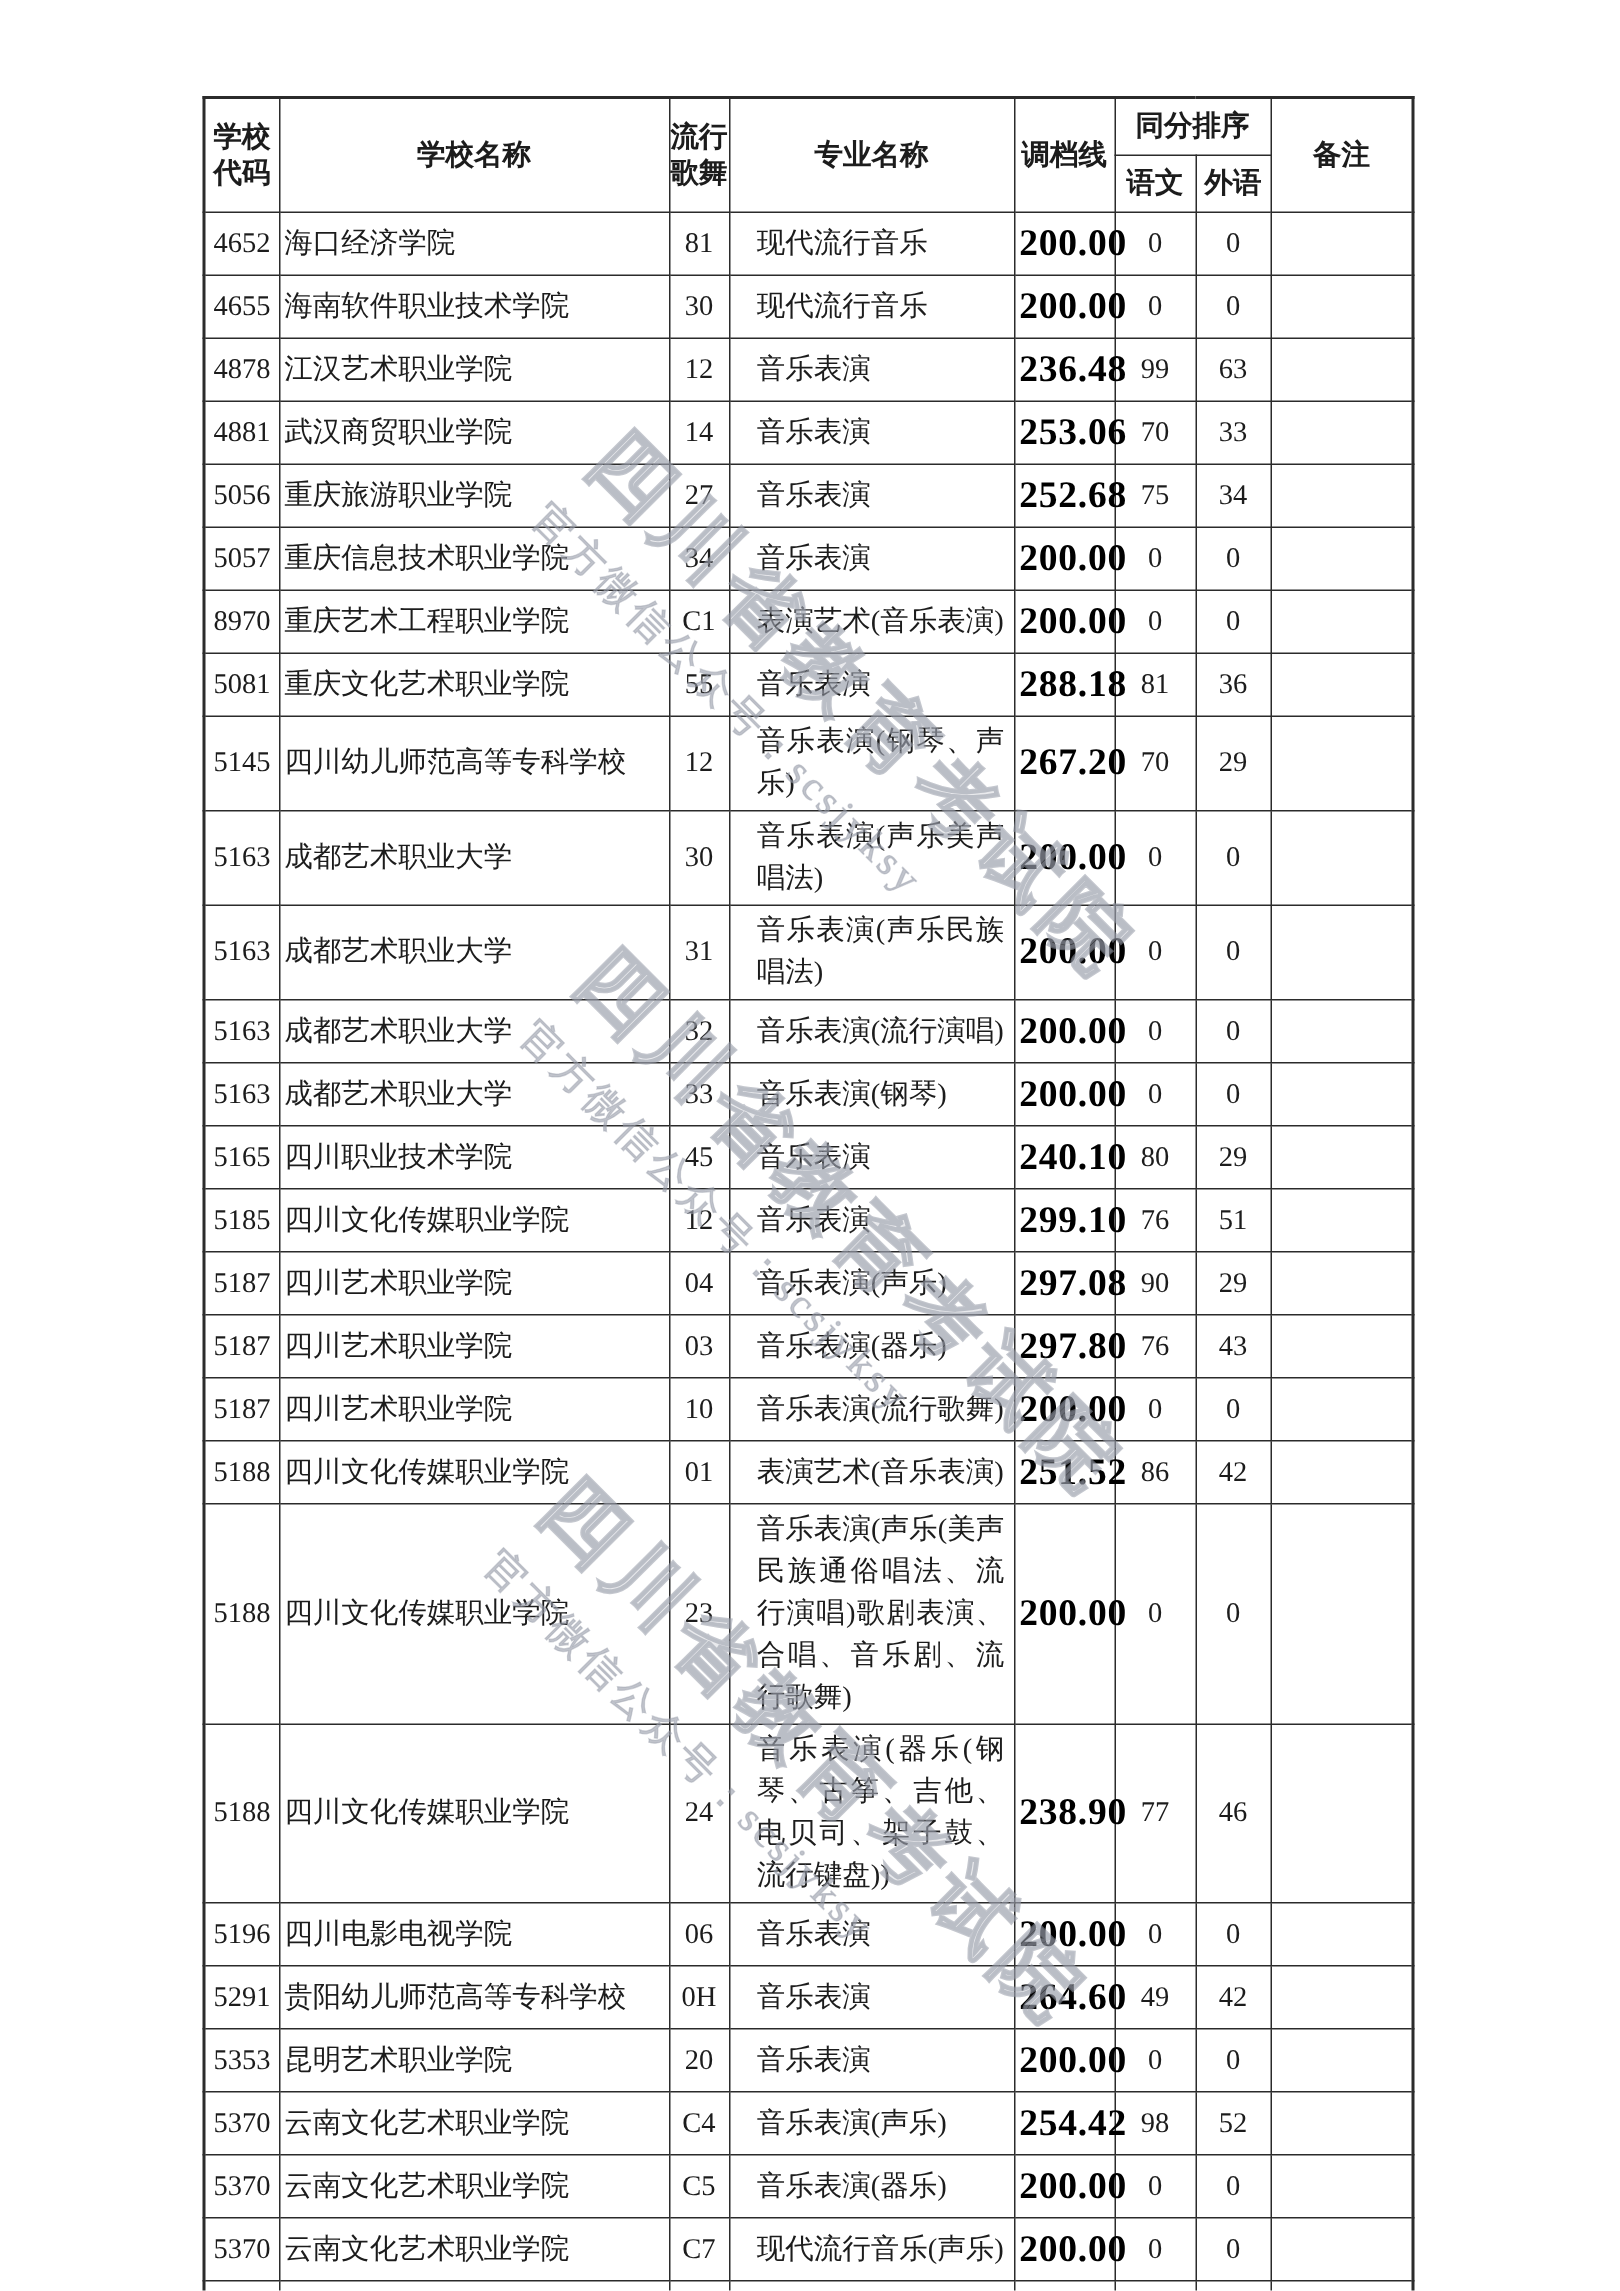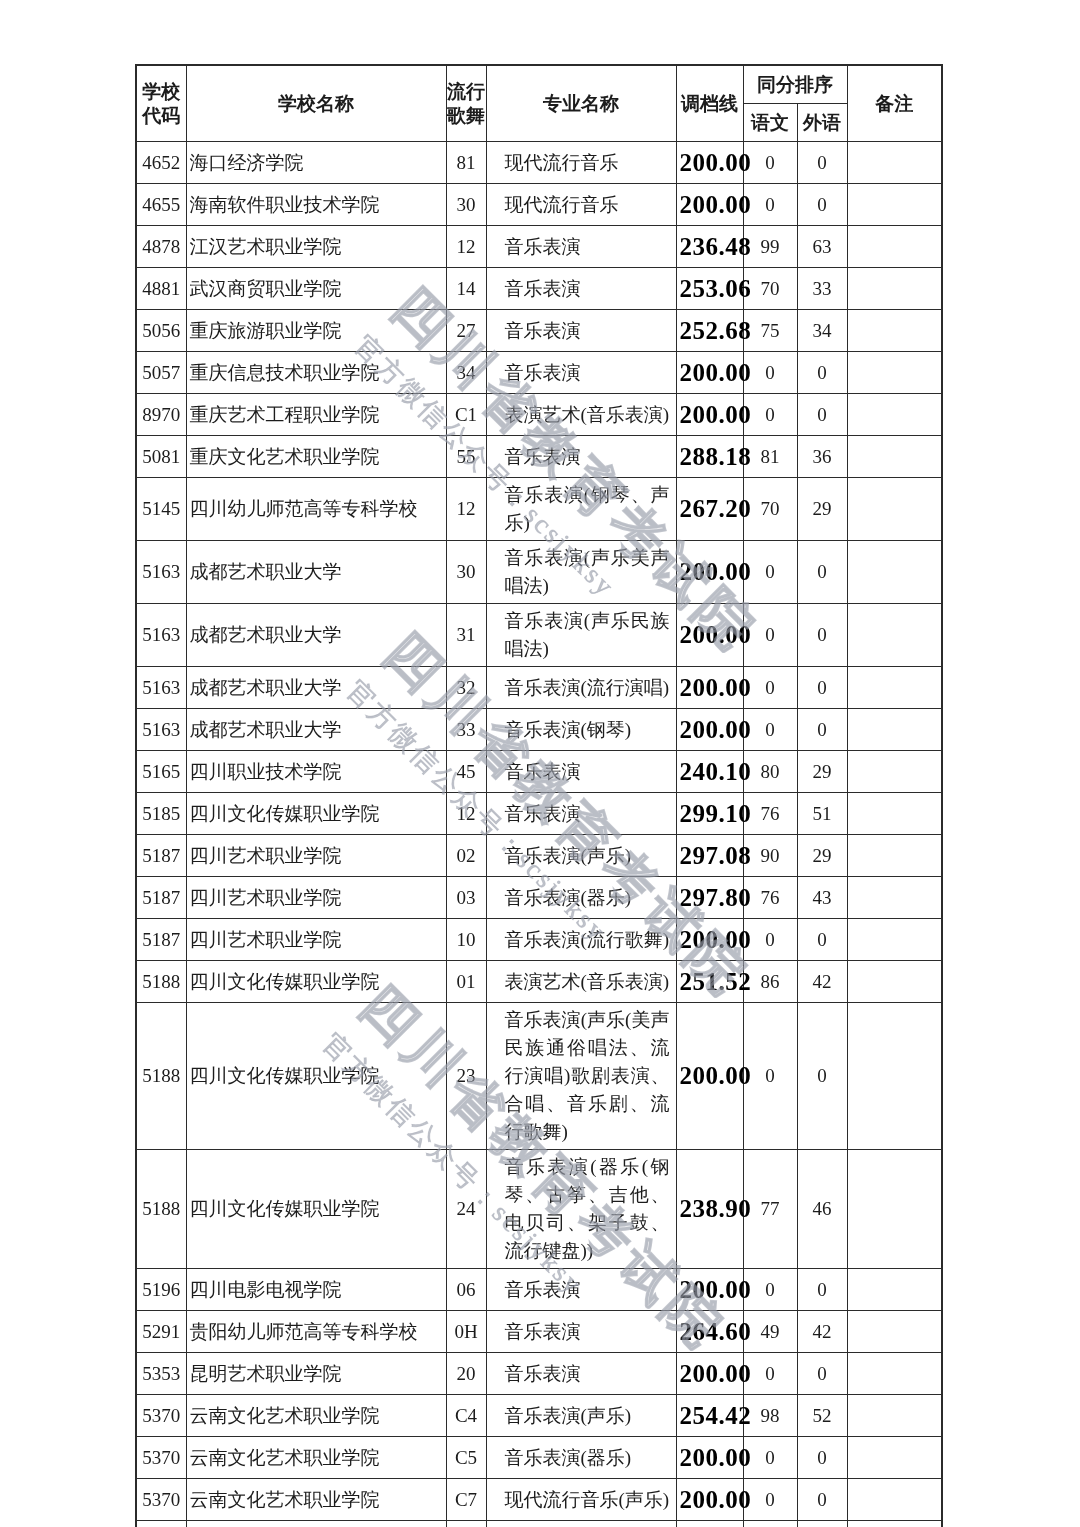--- a/index.html
+++ b/index.html
@@ -269,21 +269,21 @@
     <td class="t-center">12</td>
     <td class="major">音乐表演</td>
     <td class="line-cell">299.10</td>
     <td class="t-center">76</td>
     <td class="t-center">51</td>
     <td class="remark-cell"></td>
   </tr>
         <tr>
     <td class="t-center">5187</td>
     <td class="t-left">四川艺术职业学院</td>
-    <td class="t-center">02</td>
+    <td class="t-center">04</td>
     <td class="major">音乐表演(声乐)</td>
     <td class="line-cell">297.08</td>
     <td class="t-center">90</td>
     <td class="t-center">29</td>
     <td class="remark-cell"></td>
   </tr>
         <tr>
     <td class="t-center">5187</td>
     <td class="t-left">四川艺术职业学院</td>
     <td class="t-center">03</td>

